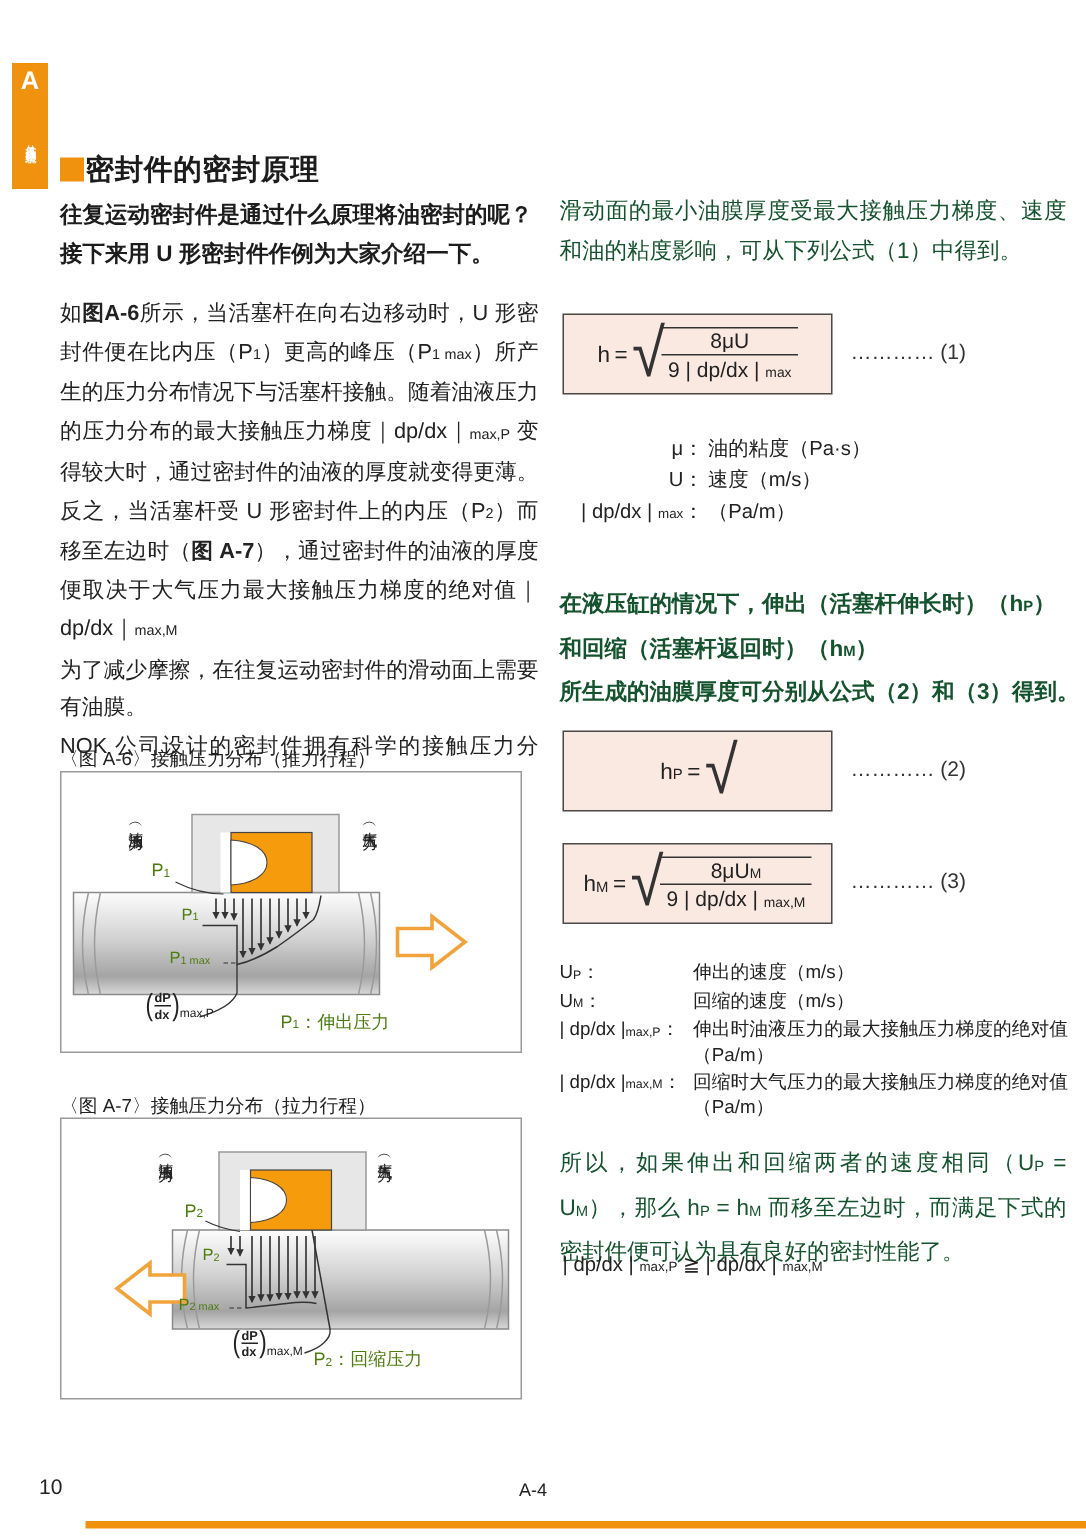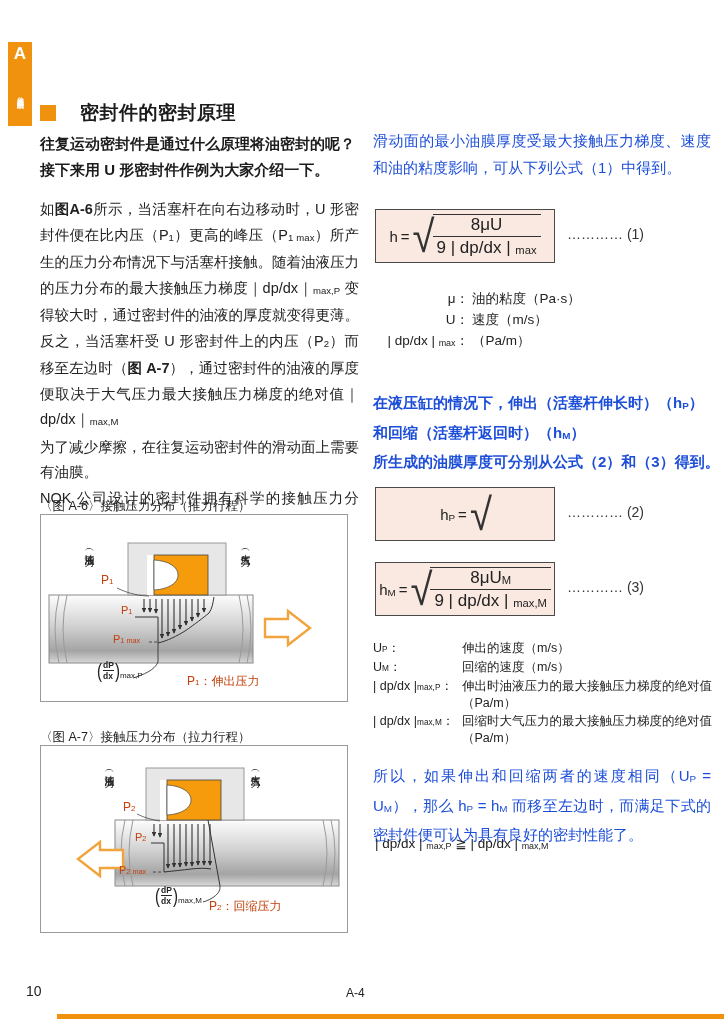--- a/index.html
+++ b/index.html
@@ -16,50 +16,50 @@
   .abs{position:absolute;}
   .sm{font-size:0.66em;vertical-align:-0.06em;}
   .b{font-weight:bold;}
 
   
   .side-tab{left:8px;top:42px;width:24px;height:84px;background:var(--accent);color:#fff;text-align:center;}
   .side-tab .letter{font-size:17px;font-weight:bold;line-height:20px;padding-top:2px;}
   .side-tab .vtext{writing-mode:vertical-rl;font-size:7.5px;line-height:10px;margin:0 auto;height:58px;letter-spacing:0.5px;}
 
   
-  .title-row{left:40px;top:100px;display:flex;align-items:center;gap:24px;}
+  .title-row{left:40px;top:100px;display:flex;align-items:center;gap:1px;}
   .title-square{width:16px;height:16px;background:var(--accent);}
   .title-text{font-size:19px;font-weight:bold;letter-spacing:0.5px;}
   .intro{left:40px;top:131px;width:330px;font-size:15px;font-weight:bold;line-height:26px;}
 
   
   .left-body{left:40px;top:197px;width:319px;font-size:14.5px;line-height:25.7px;text-align:justify;color:#222;}
 
   
   .fig-caption{left:40px;font-size:12.5px;color:#222;}
   .fig-box{left:40px;width:306px;height:186px;border:1px solid #9a9a9a;background:#fff;}
   .fig-box svg{position:absolute;left:0;top:0;}
   .vlabel{position:absolute;writing-mode:vertical-rl;font-size:10px;letter-spacing:1px;color:#222;line-height:13px;}
-  .dlabel{position:absolute;font-size:11px;color:#c2410c;white-space:nowrap;}
+  .dlabel{position:absolute;font-size:11px;color:#4d7c0f;white-space:nowrap;}
   .dlabel.big{font-size:12px;}
   .gfrac{position:absolute;display:inline-flex;align-items:center;white-space:nowrap;color:#222;}
   .gpar{font-size:15px;transform:scaleY(1.35);display:inline-block;font-weight:400;}
   .gstack{display:inline-flex;flex-direction:column;text-align:left;font-size:8.5px;line-height:8.5px;padding:0 1px;font-weight:bold;}
   .gbar{border-top:1px solid #222;margin:0.5px 0;}
   .gsub{font-size:8px;align-self:flex-end;margin-top:9px;}
 
   
-  .r-par{left:373px;width:338px;font-size:15px;line-height:27px;text-align:justify;color:#1d4ed8;}
+  .r-par{left:373px;width:338px;font-size:15px;line-height:27px;text-align:justify;color:#14532d;}
   .r-par .line{white-space:nowrap;font-weight:bold;}
   .formula{left:375px;width:178px;height:52px;background:var(--formula-bg);border:1.5px solid #4a4a4a;
            display:flex;align-items:center;justify-content:center;color:#222;}
   .f-lhs,.f-eq{font-size:15px;}
   .f-eq{margin:0 3px;}
   .f-rad{font-size:40px;font-weight:200;line-height:0.9;transform:scaleY(1.12);margin-right:-2px;color:#333;}
-  .f-frac{display:inline-flex;flex-direction:column;border-top:1.4px solid #333;text-align:center;font-size:17px;}
+  .f-frac{display:inline-flex;flex-direction:column;border-top:1.4px solid #333;text-align:center;font-size:14px;}
   .f-num{padding:0 6px 1px 6px;border-bottom:1.2px solid #333;}
   .f-den{padding:1px 4px 0 4px;white-space:nowrap;}
   .fnum{left:567px;font-size:14px;color:#333;white-space:nowrap;}
   .legend{color:#222;}
   .lrow{display:flex;}
   .legend1{left:373px;top:288px;width:340px;font-size:13.5px;line-height:21px;}
   .legend1 .lsym{width:96px;text-align:right;white-space:nowrap;flex:none;}
   .legend2{left:373px;top:640px;width:348px;font-size:12.5px;line-height:17.5px;}
   .legend2 .lsym{width:86px;text-align:left;white-space:nowrap;flex:none;}
   .ldesc{margin-left:3px;}

